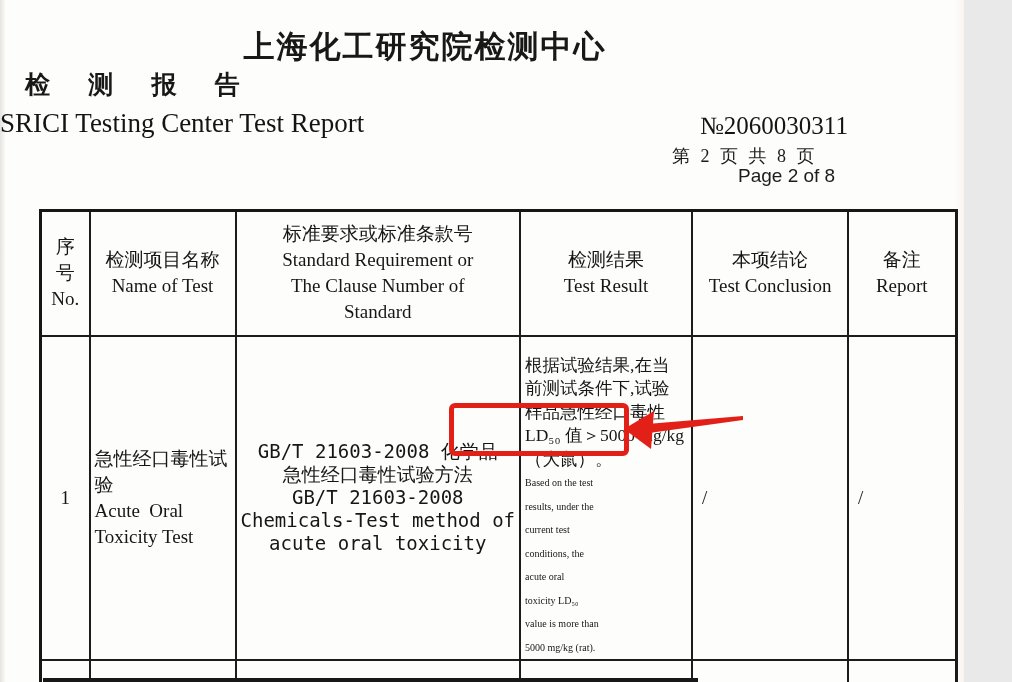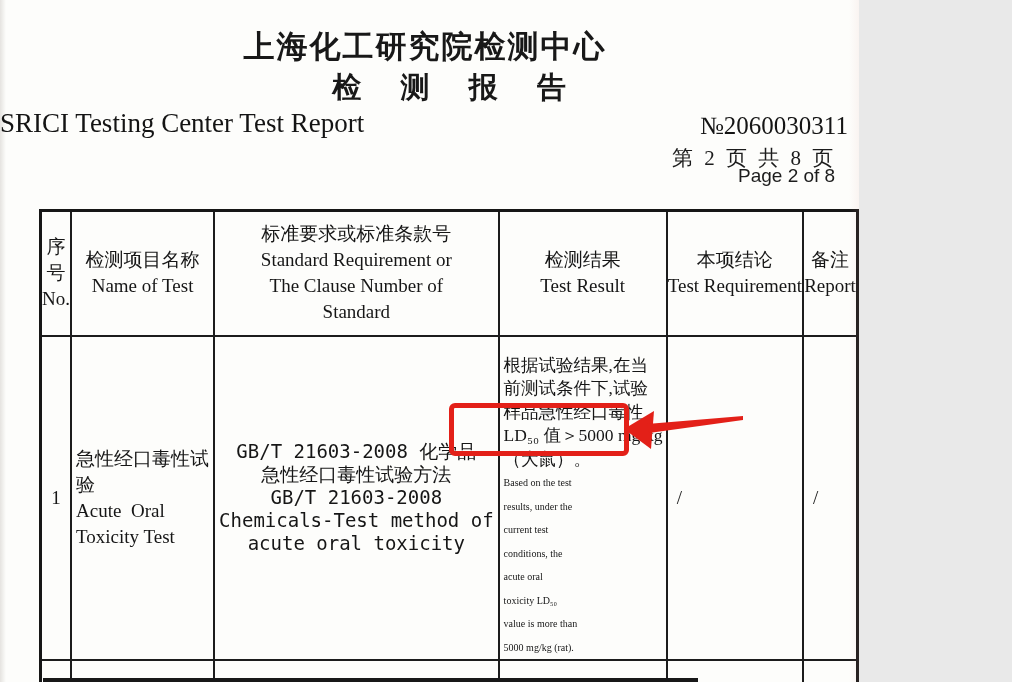--- a/index.html
+++ b/index.html
@@ -1,18 +1,18 @@
 <!DOCTYPE html>
 <html><head>
 <meta charset="utf-8">
 <style>
   * { margin:0; padding:0; box-sizing:border-box; }
   html,body { width:1012px; height:682px; overflow:hidden; background:#e9e9e9; }
   .page {
-    position:relative; width:859px; height:682px; overflow:hidden;
+    position:relative; width:964px; height:682px; overflow:hidden;
     background:#fdfdfb; color:#1a1a1a;
     font-family:"Liberation Serif","DejaVu Serif",serif;
   }
   
   .page::before {
     content:""; position:absolute; left:0; top:0; bottom:0; width:6px;
     background:linear-gradient(90deg, rgba(120,110,100,.18), rgba(120,110,100,0));
     pointer-events:none;
   }
   .page::after {
@@ -20,34 +20,34 @@
     background:linear-gradient(270deg, rgba(220,160,150,.10), rgba(220,160,150,0));
     pointer-events:none;
   }
 
   
   .org-title {
     position:absolute; top:26px; left:0; width:850px; text-align:center;
     font-size:31px; font-weight:700; letter-spacing:2px; color:#181818;
   }
   .report-title-cn {
-    position:absolute; top:68px; left:16px; width:866px; text-align:center;
-    font-size:29px; font-weight:700; letter-spacing:16px; text-indent:16px; color:#181818;
+    position:absolute; top:68px; left:9px; width:866px; 
+    font-size:25px; font-weight:700; letter-spacing:16px; text-indent:16px; color:#181818;
   }
   .report-title-en {
     position:absolute; top:108px; left:0; width:850px; text-align:left;
     font-size:27px; font-weight:400; color:#141414;
   }
   .report-number {
     position:absolute; top:112px; left:700px;
     font-size:25px; color:#141414;
   }
   .page-ind-cn {
     position:absolute; top:144px; left:672px;
-    font-size:21px; letter-spacing:3px; color:#1c1c1c;
+    font-size:18px; letter-spacing:3px; color:#1c1c1c;
   }
   .page-ind-en {
     position:absolute; top:165px; left:738px;
     font-size:19px; color:#1c1c1c;
     font-family:"Liberation Sans","DejaVu Sans",sans-serif;
   }
 
   
   table.report {
     position:absolute; left:39px; top:209px;
@@ -119,21 +119,21 @@
 No.</td>
       <td class="hdr">检测项目名称
 Name of Test</td>
       <td class="hdr">标准要求或标准条款号
 Standard Requirement or
 The Clause Number of
 Standard</td>
       <td class="hdr">检测结果
 Test Result</td>
       <td class="hdr">本项结论
-Test Requirement</td>
+Test Conclusion</td>
       <td class="hdr">备注
 Report</td>
     </tr>
     <tr style="height:311px">
       <td class="c-no">1</td>
       <td class="c-name">急性经口毒性试
 验
 Acute  Oral
 Toxicity Test</td>
       <td class="c-standard">GB/T 21603-2008 化学品

